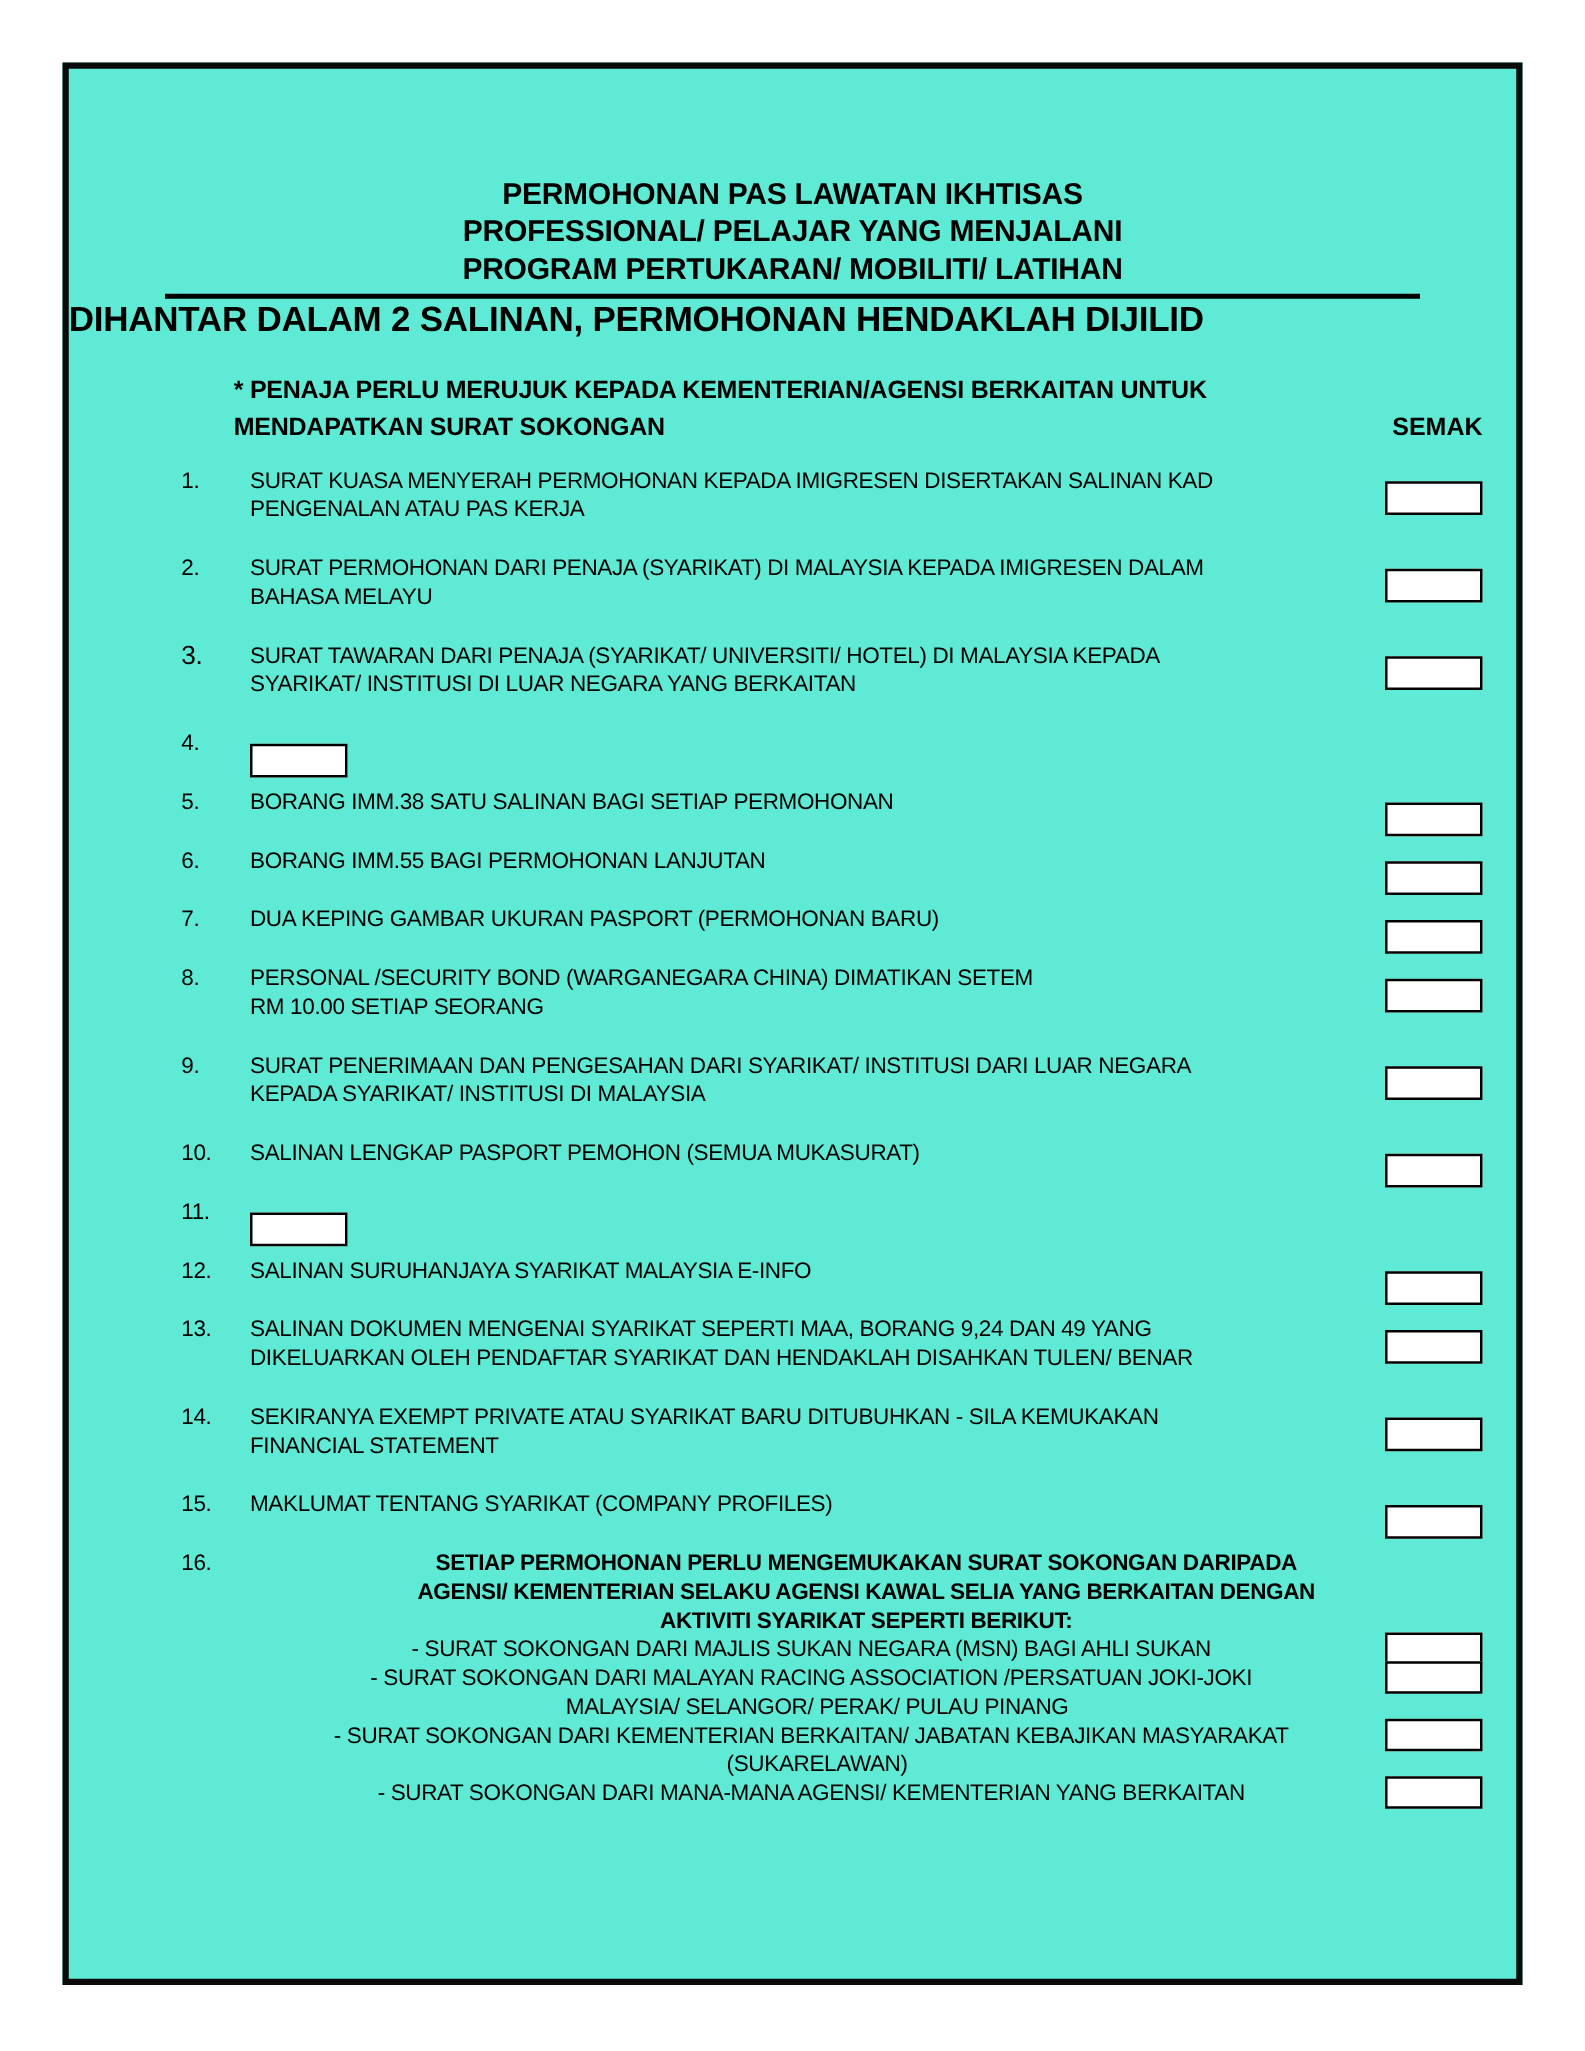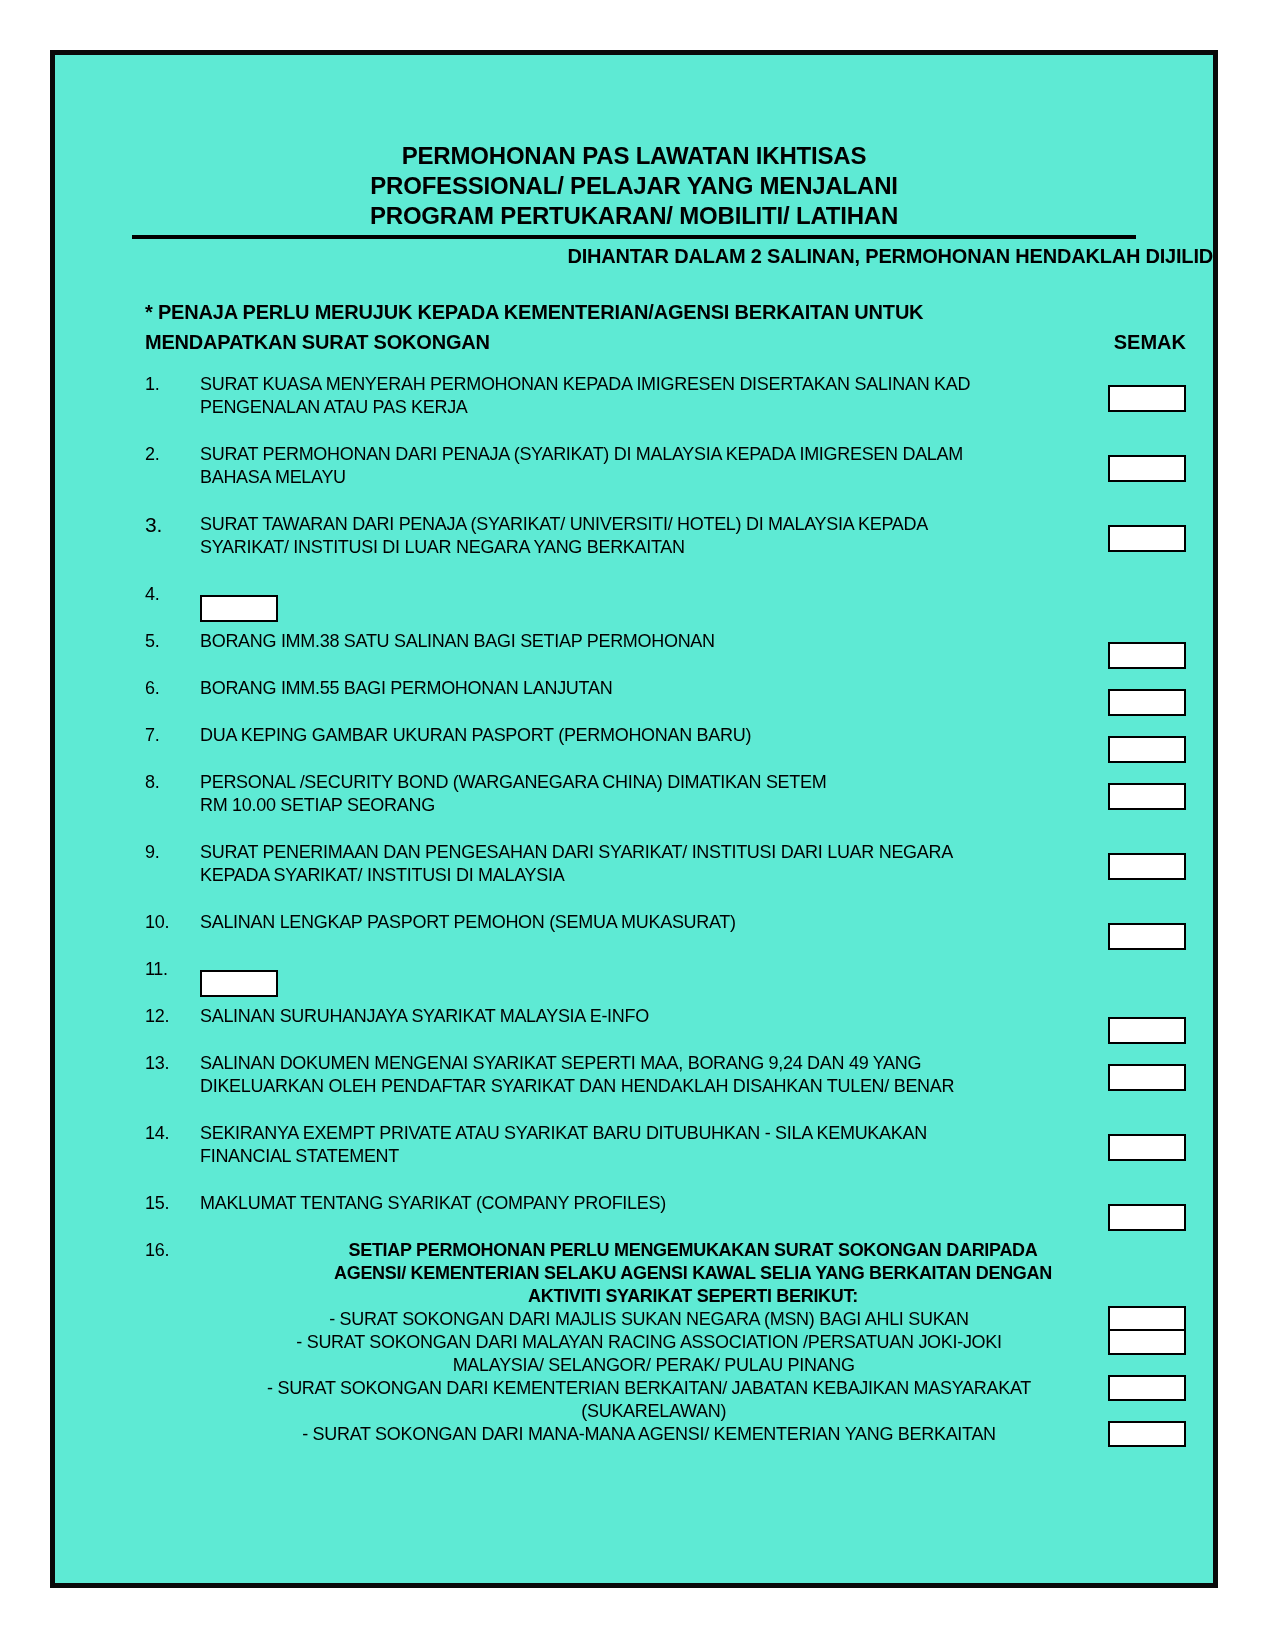--- a/index.html
+++ b/index.html
@@ -30,39 +30,40 @@
     line-height: 30px;
     letter-spacing: -0.2px;
   }
   .title-rule {
     width: 1004px;
     margin: 4px auto 0 auto;
     border-top: 4px solid #000000;
     height: 0;
   }
   .subtitle {
-    text-align: right;
-    font-weight: bold;
-    font-size: 20px;
+    text-align: left;
+    font-weight: bold;
+    font-size: 28px;
     line-height: 30px;
     margin-top: 2px;
     letter-spacing: -0.2px;
   }
   .note-row {
     display: flex;
     align-items: flex-end;
     margin: 26px 27px 0 90px;
   }
   .note-text {
     flex: 1;
     font-weight: bold;
     font-size: 20px;
     line-height: 30px;
     white-space: pre-line;
     letter-spacing: -0.2px;
+    margin-left: 42px;
   }
   .check-header {
     flex: none;
     width: 78px;
     text-align: right;
     font-weight: bold;
     font-size: 20px;
     line-height: 30px;
   }
   .list { margin: 16px 27px 0 90px; }

